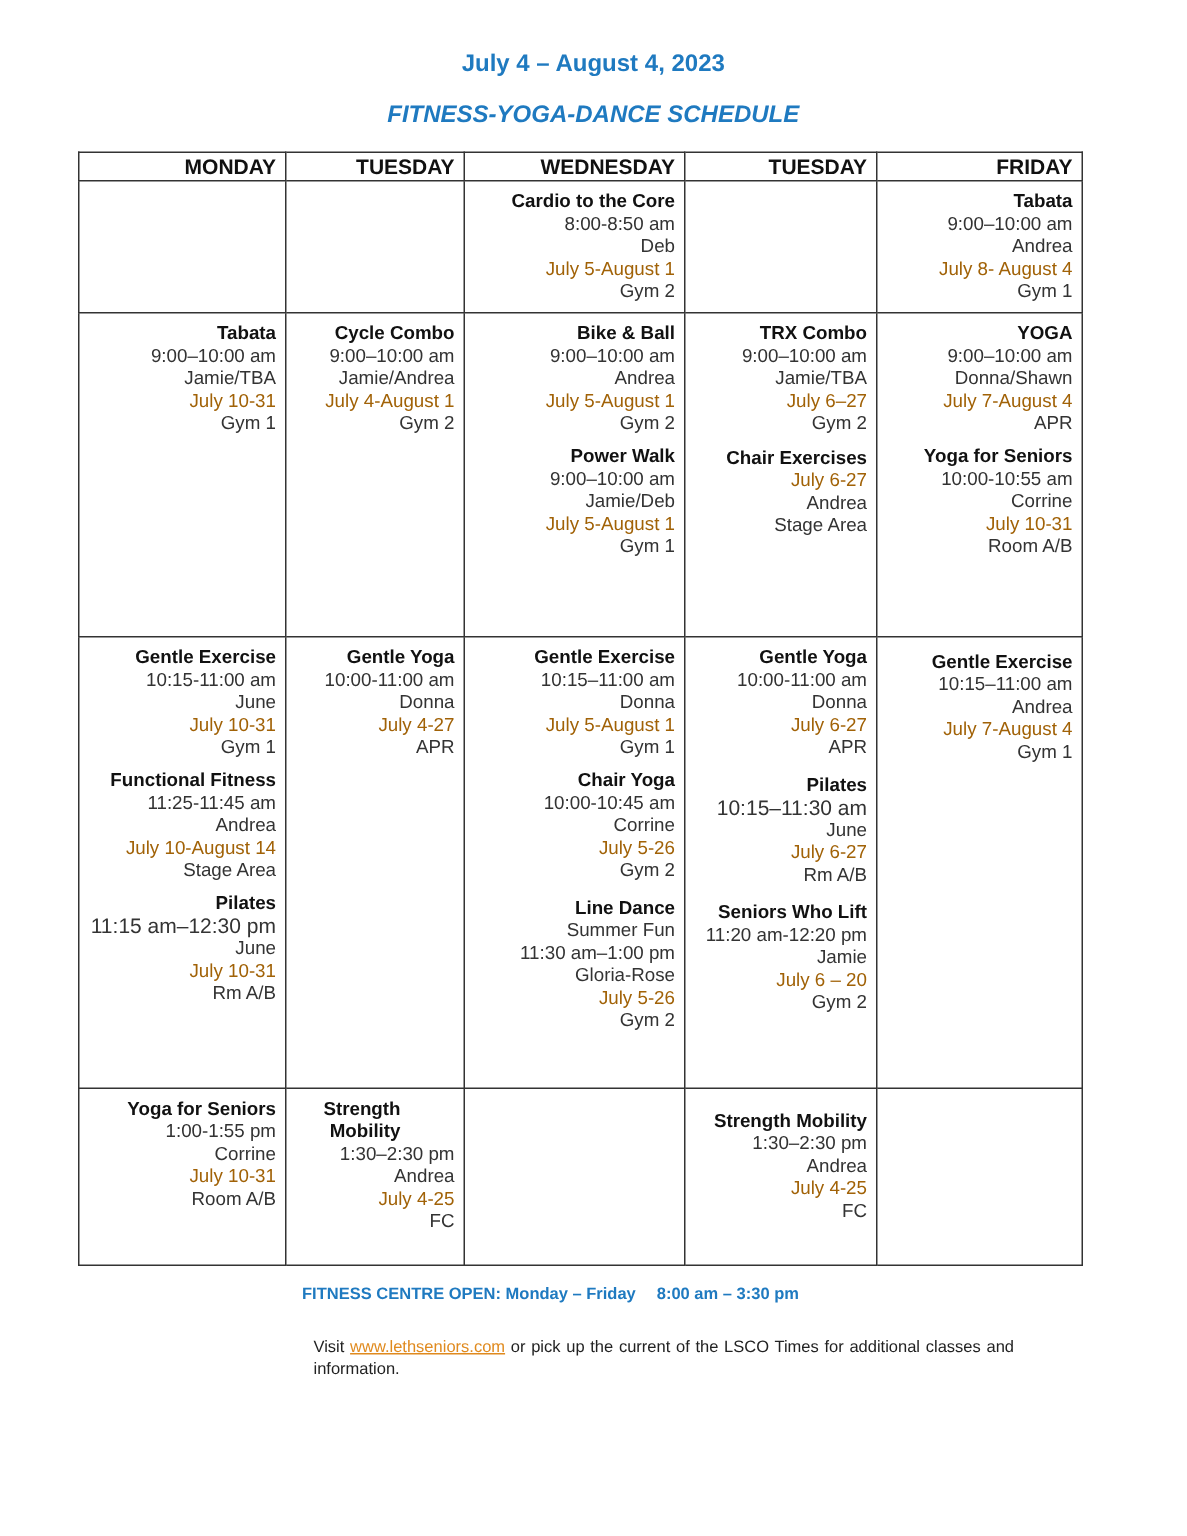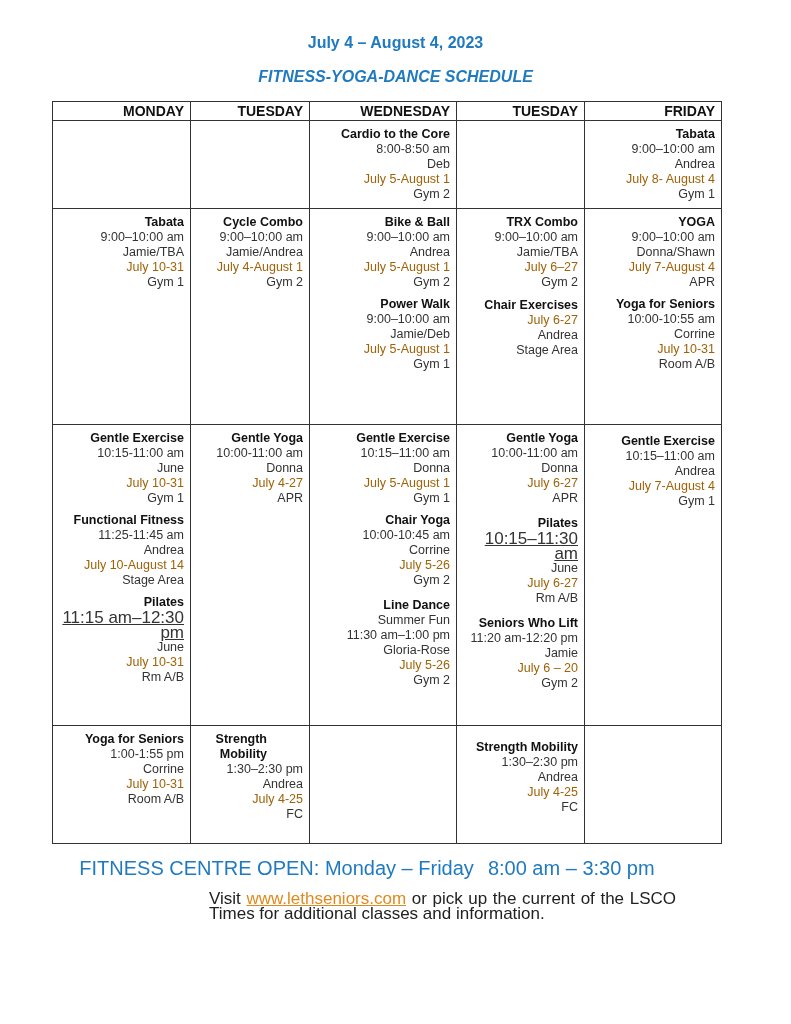--- a/index.html
+++ b/index.html
@@ -9,24 +9,24 @@
   .title.t2 { top: 68px; font-style: italic; }
   table.sched { position: absolute; left: 52px; top: 101px; width: 669px; border-collapse: collapse; table-layout: fixed; }
   table.sched th, table.sched td { border: 1.3px solid #333; vertical-align: top; padding: 0 6px; text-align: right; }
   table.sched th { font-size: 14px; font-weight: bold; height: 17px; line-height: 17px; color: #111; padding-top: 1px; }
   table.sched td { font-size: 12.5px; line-height: 15px; }
   .cls { margin-top: 6px; }
   .cls + .cls { margin-top: 7px; }
   .cls .name { font-weight: bold; color: #111; }
   .cls .dates { color: #a16207; }
   .cls .line { color: #333; }
-  .cls .small { font-size: 17px; text-decoration: underline; }
-  .footer-hours { position: absolute; top: 857px; left: 0; width: 734px; text-align: center; color: #1f7ac0; font-weight: normal; font-size: 20px; }
+  .cls .small { font-size: 14px; }
+  .footer-hours { position: absolute; top: 857px; left: 0; width: 734px; text-align: center; color: #1f7ac0; font-weight: bold; font-size: 11px; }
   .footer-hours .gap { display: inline-block; width: 14px; }
-  .footer-note { position: absolute; top: 891px; left: 209px; width: 467px; font-size: 17px; line-height: 15px; text-align: justify; color: #222; }
+  .footer-note { position: absolute; top: 891px; left: 209px; width: 467px; font-size: 11px; line-height: 15px; text-align: justify; color: #222; }
   .footer-note a { color: #e08a1e; text-decoration: underline; }
 </style>
 </head>
 <body>
 
 <div class="title t1">July 4 – August 4, 2023</div>
 <div class="title t2">FITNESS-YOGA-DANCE SCHEDULE</div>
 
 <table class="sched">
   <colgroup>

